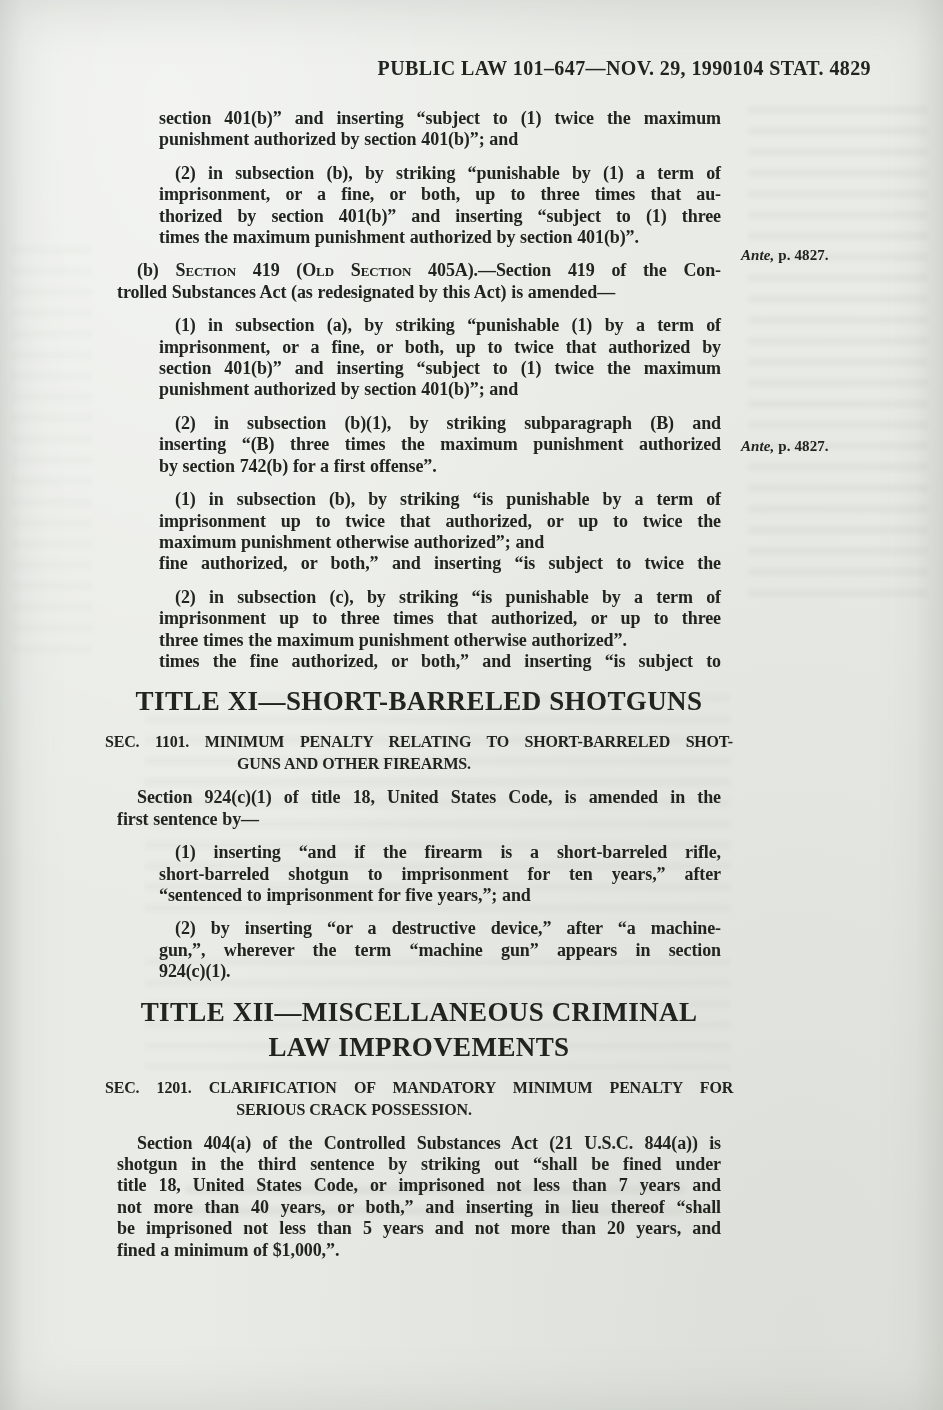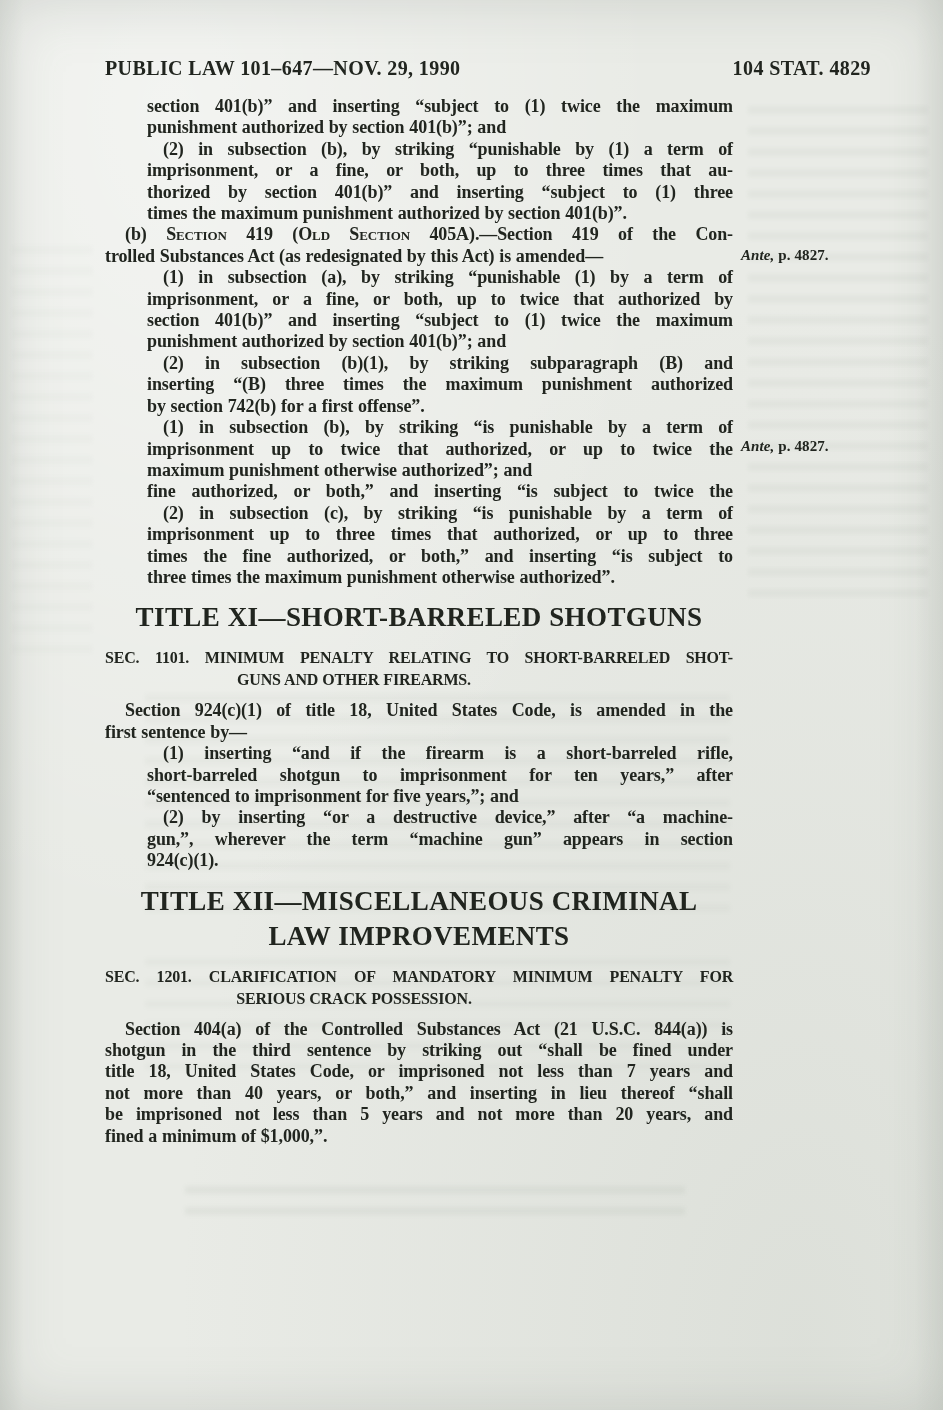--- a/index.html
+++ b/index.html
@@ -25,38 +25,38 @@
     pointer-events:none;
   }
   #ghost-right{left:748px;top:100px;width:180px;height:510px;opacity:.45;}
   #ghost-mid1{left:145px;top:688px;width:585px;height:235px;opacity:.35;}
   #ghost-mid2{left:145px;top:952px;width:585px;height:118px;opacity:.32;}
   #ghost-bottom{left:185px;top:1180px;width:500px;height:44px;opacity:.6;}
   #ghost-leftmargin{left:12px;top:240px;width:80px;height:420px;opacity:.25;}
 
   .header-law{
     position:absolute;top:57px;left:105px;width:628px;
-    text-align:left;font-size:20px;font-weight:700;letter-spacing:.4px;
+    text-align:right;font-size:20px;font-weight:700;letter-spacing:.4px;
   }
   .header-stat{
     position:absolute;top:57px;right:72px;
     font-size:20px;font-weight:700;letter-spacing:.4px;
   }
 
   .doc{
     position:absolute;top:96px;left:105px;width:628px;
     font-size:18px;line-height:21.4px;font-weight:600;
     letter-spacing:-0.1px;word-spacing:.4px;
     z-index:2;
   }
   .line{text-align:justify;text-align-last:justify;}
   .line.last{text-align-last:left;}
   .sc{font-variant:small-caps;}
 
-  .blk{margin:0;}
+  .blk{margin:12px;}
   .blk.title{
     margin:12px 0 12px;
     font-size:27px;line-height:35px;font-weight:700;letter-spacing:.4px;
   }
   .blk.title .line{text-align:center;text-align-last:center;padding:0 !important;}
   .blk.sec{
     margin:0 0 9px;
     font-size:16px;line-height:22px;font-weight:700;letter-spacing:-0.2px;
   }
   .blk.sec .line.sec-cont{
@@ -114,22 +114,22 @@
       </div>
       <div class="blk p-num">
         <div class="line" style="padding-left: 58px;">(1) in subsection (b), by striking “is punishable by a term of</div>
         <div class="line" style="padding-left: 42px;">imprisonment up to twice that authorized, or up to twice the</div>
         <div class="line last" style="padding-left: 42px;">maximum punishment otherwise authorized”; and</div>
         <div class="line" style="padding-left: 42px;">fine authorized, or both,” and inserting “is subject to twice the</div>
       </div>
       <div class="blk p-num">
         <div class="line" style="padding-left: 58px;">(2) in subsection (c), by striking “is punishable by a term of</div>
         <div class="line" style="padding-left: 42px;">imprisonment up to three times that authorized, or up to three</div>
+        <div class="line last" style="padding-left: 42px;">three times the maximum punishment otherwise authorized”.</div>
         <div class="line" style="padding-left: 42px;">times the fine authorized, or both,” and inserting “is subject to</div>
-        <div class="line last" style="padding-left: 42px;">three times the maximum punishment otherwise authorized”.</div>
       </div>
       <div class="blk title">
         <div class="line last">TITLE XI—SHORT-BARRELED SHOTGUNS</div>
       </div>
       <div class="blk sec">
         <div class="line">SEC. 1101. MINIMUM PENALTY RELATING TO SHORT-BARRELED SHOT-</div>
         <div class="line last sec-cont">GUNS AND OTHER FIREARMS.</div>
       </div>
       <div class="blk p-plain">
         <div class="line" style="padding-left: 20px;">Section 924(c)(1) of title 18, United States Code, is amended in the</div>

